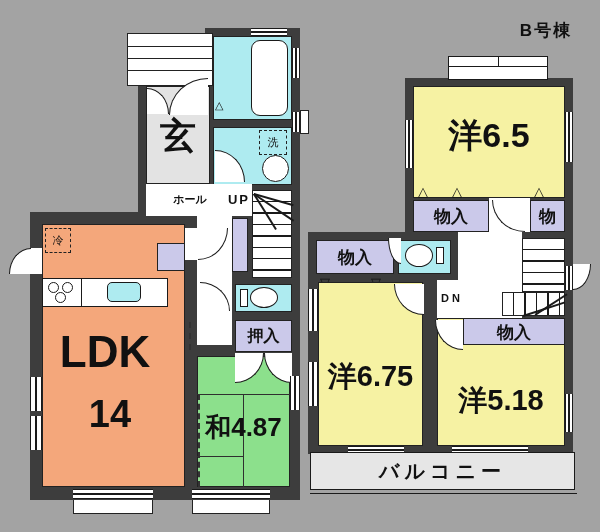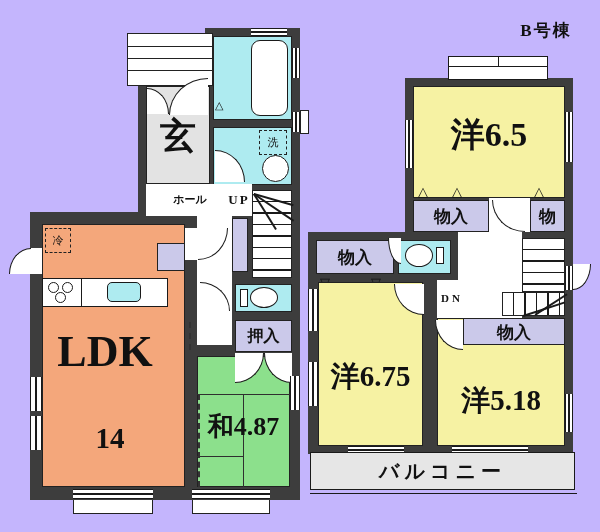--- a/index.html
+++ b/index.html
@@ -1,18 +1,18 @@
 <!DOCTYPE html>
 <html><head>
 <meta charset="utf-8">
 <style>
   html,body{margin:0;padding:0;background:#fff}
   *{box-sizing:border-box}
-  #plan{position:relative;width:600px;height:532px;background:#c4b5fd;overflow:hidden;
-        font-family:Liberation Serif, serif}
+  #plan{position:relative;width:600px;height:532px;background:#a3a3a3;overflow:hidden;
+        font-family:Liberation Sans, sans-serif}
   .wall{position:absolute;background:#3d3d3d}
   .room{position:absolute;border:1.2px solid #222}
   .fill-ldk{background:#f4a77b}
   .fill-tatami{background:#8ce08c}
   .fill-west{background:#f6f2a3}
   .fill-wet{background:#aeebf0}
   .fill-store{background:#cbc9ea}
   .fill-entry{background:#e3e3e3}
   .fill-balcony{background:#e6e6e6}
   .white{position:absolute;background:#fff}
@@ -134,21 +134,21 @@
     <div class="room fill-store" style="left:157px;top:243px;width:28px;height:28px"></div>
 
     <div class="fixture" style="left:42px;top:278px;width:126px;height:29px">
       <div style="position:absolute;left:38px;top:0;bottom:0;width:1.2px;background:#1a1a1a"></div>
       <div style="position:absolute;left:5px;top:3px;width:11px;height:11px;border:1.2px solid #1a1a1a;border-radius:50%"></div>
       <div style="position:absolute;left:19px;top:3px;width:11px;height:11px;border:1.2px solid #1a1a1a;border-radius:50%"></div>
       <div style="position:absolute;left:12px;top:13px;width:11px;height:11px;border:1.2px solid #1a1a1a;border-radius:50%"></div>
       <div style="position:absolute;left:64px;top:3px;width:34px;height:20px;background:#aeebf0;border:1.2px solid #1a1a1a;border-radius:5px"></div>
     </div>
     <div class="lbl b" style="left:55px;top:330px;width:100px;font-size:44px">LDK</div>
-    <div class="lbl b" style="left:60px;top:424px;width:100px;font-size:29px">14</div>
+    <div class="lbl b" style="left:60px;top:395px;width:100px;font-size:38px">14</div>
 
     <div class="white" style="left:30px;top:248px;width:12px;height:26px"></div>
     <div class="arc arc-tl" style="left:9px;top:248px;width:22px;height:26px"></div>
 
     <div class="win v" style="left:30px;top:377px;width:12px;height:34px">
         <i></i>
       </div>
     <div class="win v" style="left:30px;top:416px;width:12px;height:34px">
         <i></i>
       </div>

